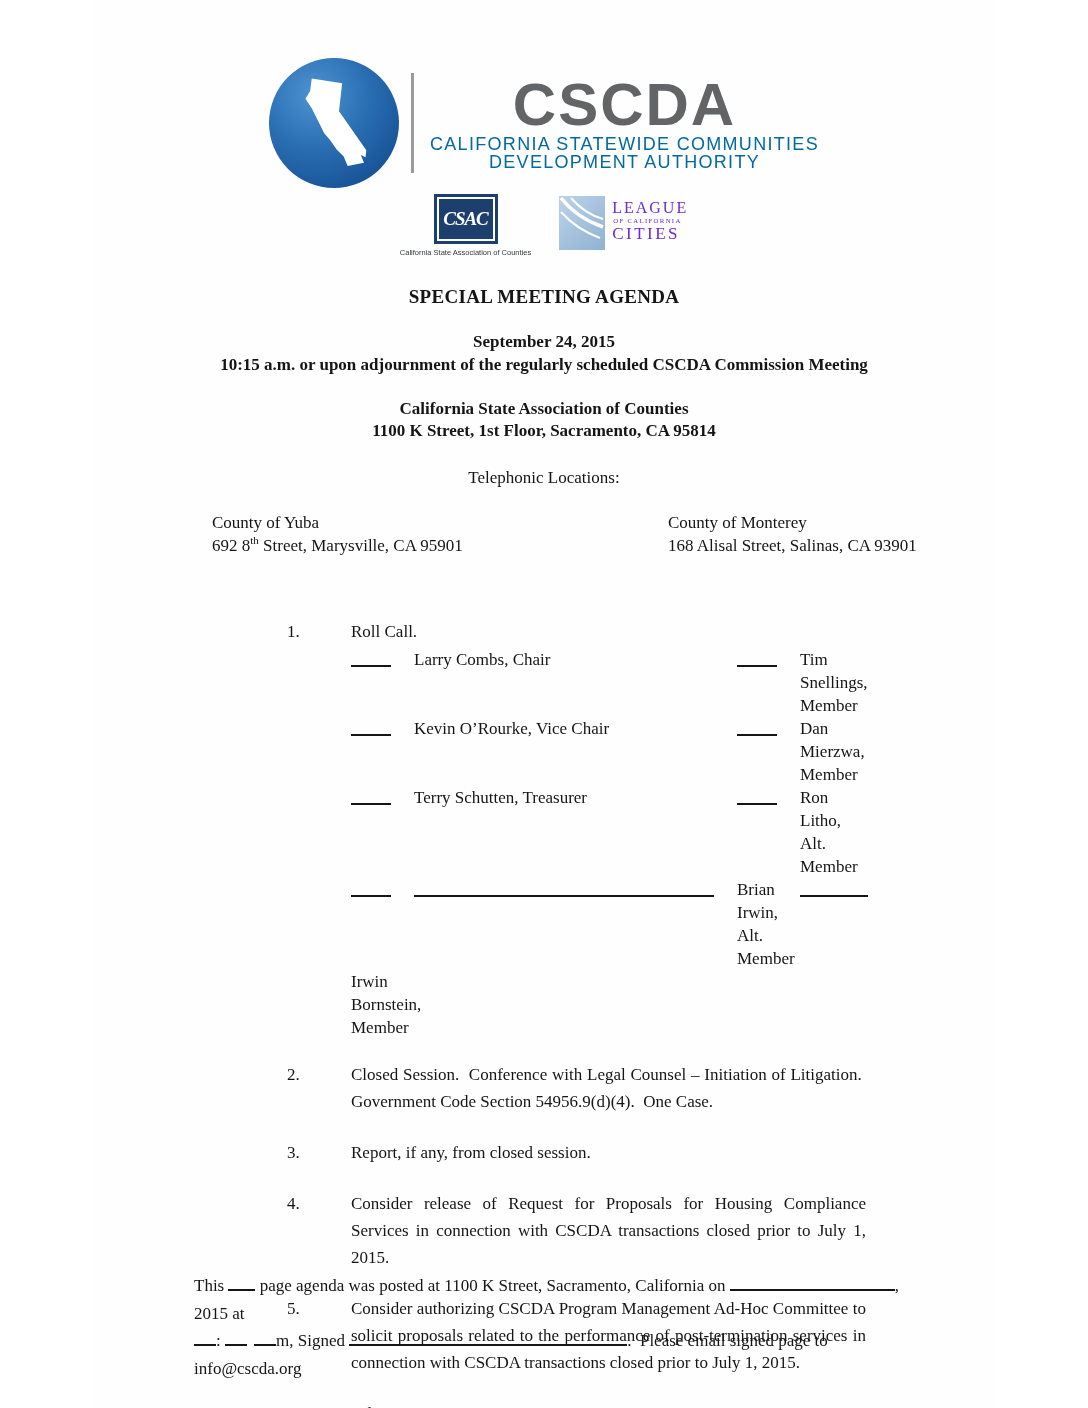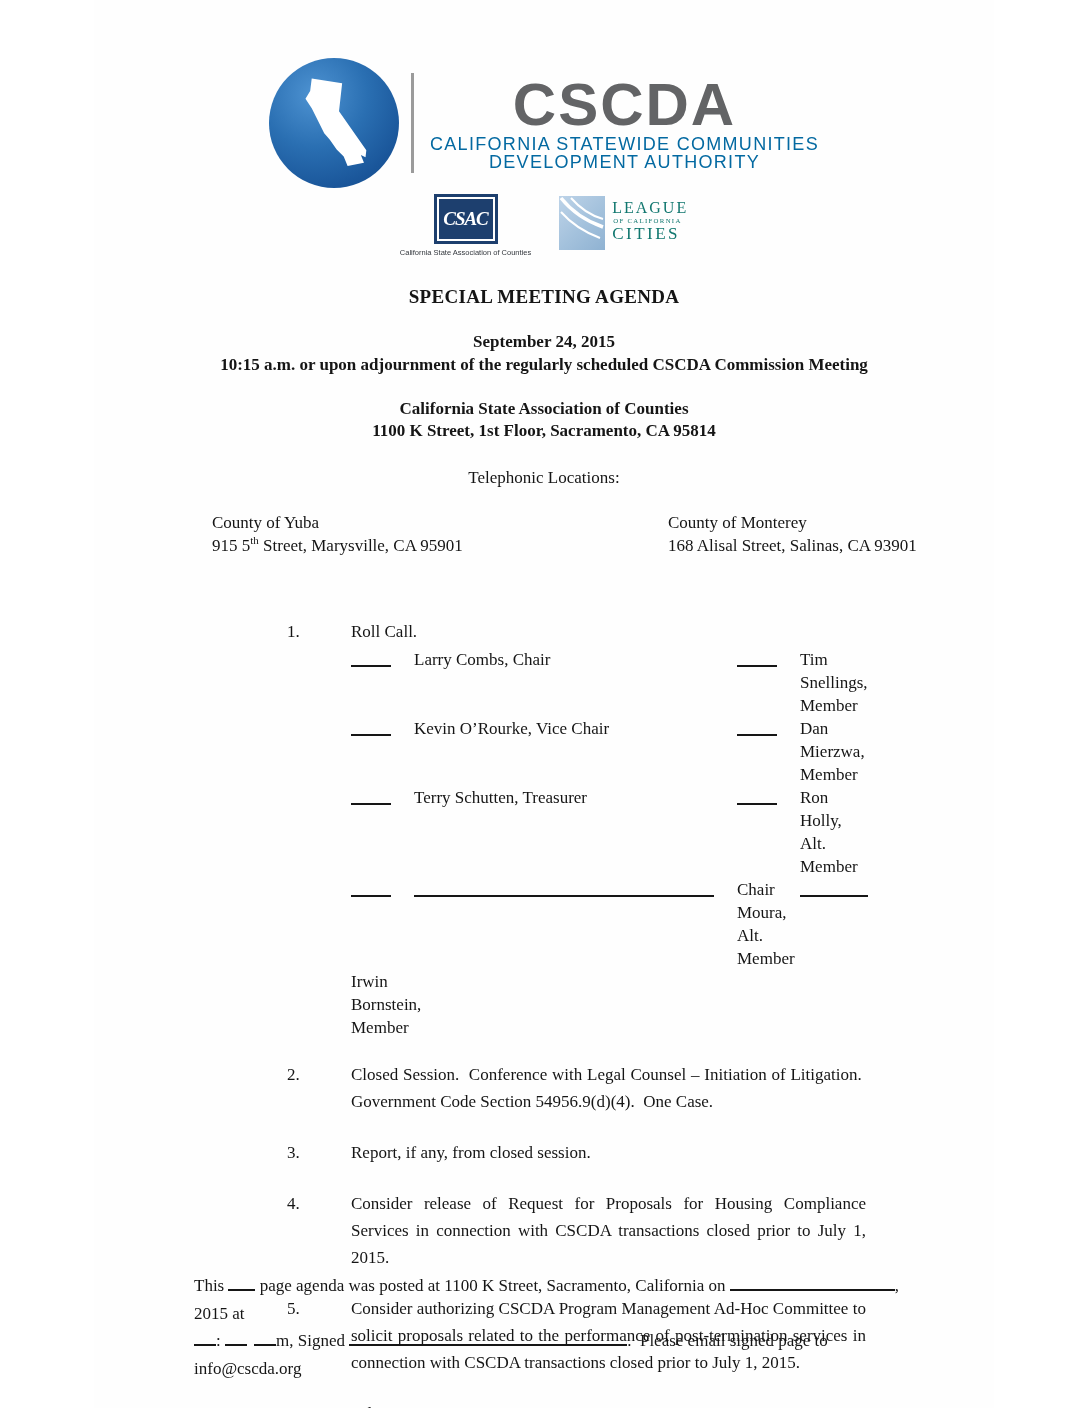--- a/index.html
+++ b/index.html
@@ -34,21 +34,21 @@
   .csac-box { position:relative; width:64px; height:50px; background:#1d3f6e;
               display:flex; align-items:center; justify-content:center; }
   .csac-box::after { content:""; position:absolute; inset:3px; border:2px solid #ffffff; }
   .csac-acronym { font-style:italic; font-weight:bold; font-size:19px; color:#ffffff;
                   letter-spacing:-1px; position:relative; z-index:1; }
   .csac-caption { margin-top:4px; font-size:7.5px; color:#33373d; white-space:nowrap;
                   font-family:"Liberation Sans", sans-serif; }
   .league { display:flex; align-items:flex-start; gap:7px; margin-top:2px; }
   .league-box { width:46px; height:54px; flex:none;
                 background:linear-gradient(135deg,#bdd3e8 0%,#a3c1dc 55%,#8fb2d2 100%); }
-  .league-text { color:#0f766e; padding-top:4px; }
+  .league-text { color:#6d28d9; padding-top:4px; }
   .lg1 { font-size:16px; line-height:16px; letter-spacing:2px; }
   .lg2 { font-size:6.8px; line-height:9px; letter-spacing:1.3px; margin-left:1px; }
   .lg3 { font-size:17px; line-height:18px; letter-spacing:2.5px; }
 
   
   .title { text-align:center; font-weight:bold; font-size:19px; line-height:22px;
            margin-top:26px; letter-spacing:0.3px; }
   .cblock { text-align:center; font-weight:bold; font-size:17px; line-height:23px; }
   .cblock.date  { margin-top:22px; }
   .cblock.venue { margin-top:22px; line-height:22px; }
@@ -135,21 +135,21 @@
     <div>California State Association of Counties</div>
     <div>1100 K Street, 1st Floor, Sacramento, CA 95814</div>
   </div>
 
   <div class="telephonic-h">Telephonic Locations:</div>
 
 
   <div class="county-row">
     <div class="county">
       <div>County of Yuba</div>
-      <div><span>915 5</span><sup>th</sup><span> Street, Marysville, CA 95901</span></div>
+      <div><span>692 8</span><sup>th</sup><span> Street, Marysville, CA 95901</span></div>
     </div>
     <div class="county right">
       <div>County of Monterey</div>
       <div>168 Alisal Street, Salinas, CA 93901</div>
     </div>
   </div>
 
   <div class="agenda">
 
     <div class="item first">
@@ -163,25 +163,25 @@
           <div>Tim Snellings, Member</div>
 
           <div class="rblank"></div>
           <div>Kevin O’Rourke, Vice Chair</div>
           <div class="rblank"></div>
           <div>Dan Mierzwa, Member</div>
 
           <div class="rblank"></div>
           <div>Terry Schutten, Treasurer</div>
           <div class="rblank"></div>
-          <div>Ron Holly, Alt. Member</div>
-
-          <div class="rblank"></div>
-          <div class="rblank"></div>
-          <div>Chair Moura, Alt. Member</div>
+          <div>Ron Litho, Alt. Member</div>
+
+          <div class="rblank"></div>
+          <div class="rblank"></div>
+          <div>Brian Irwin, Alt. Member</div>
 
           <div class="rblank"></div>
           <div>Irwin Bornstein, Member</div>
           <div></div>
           <div></div>
         </div>
       </div>
     </div>
 
     <div class="item">

